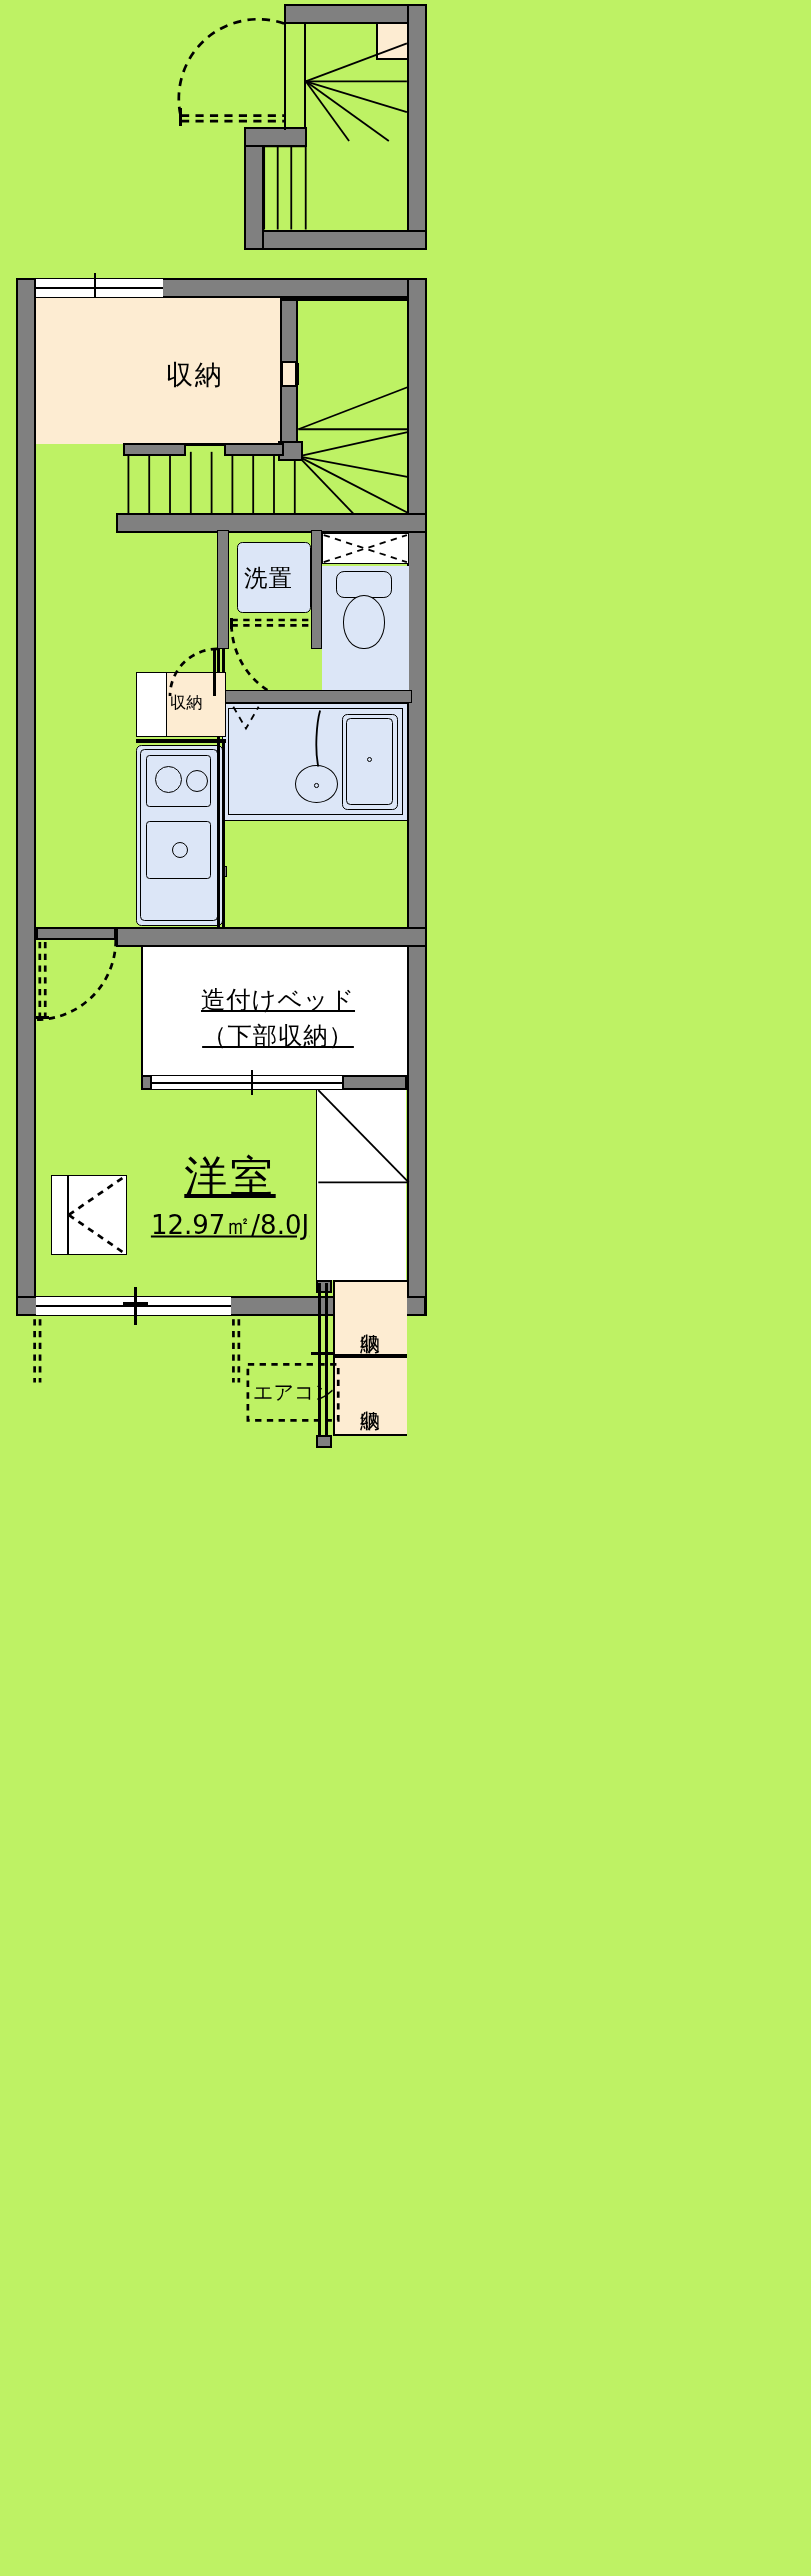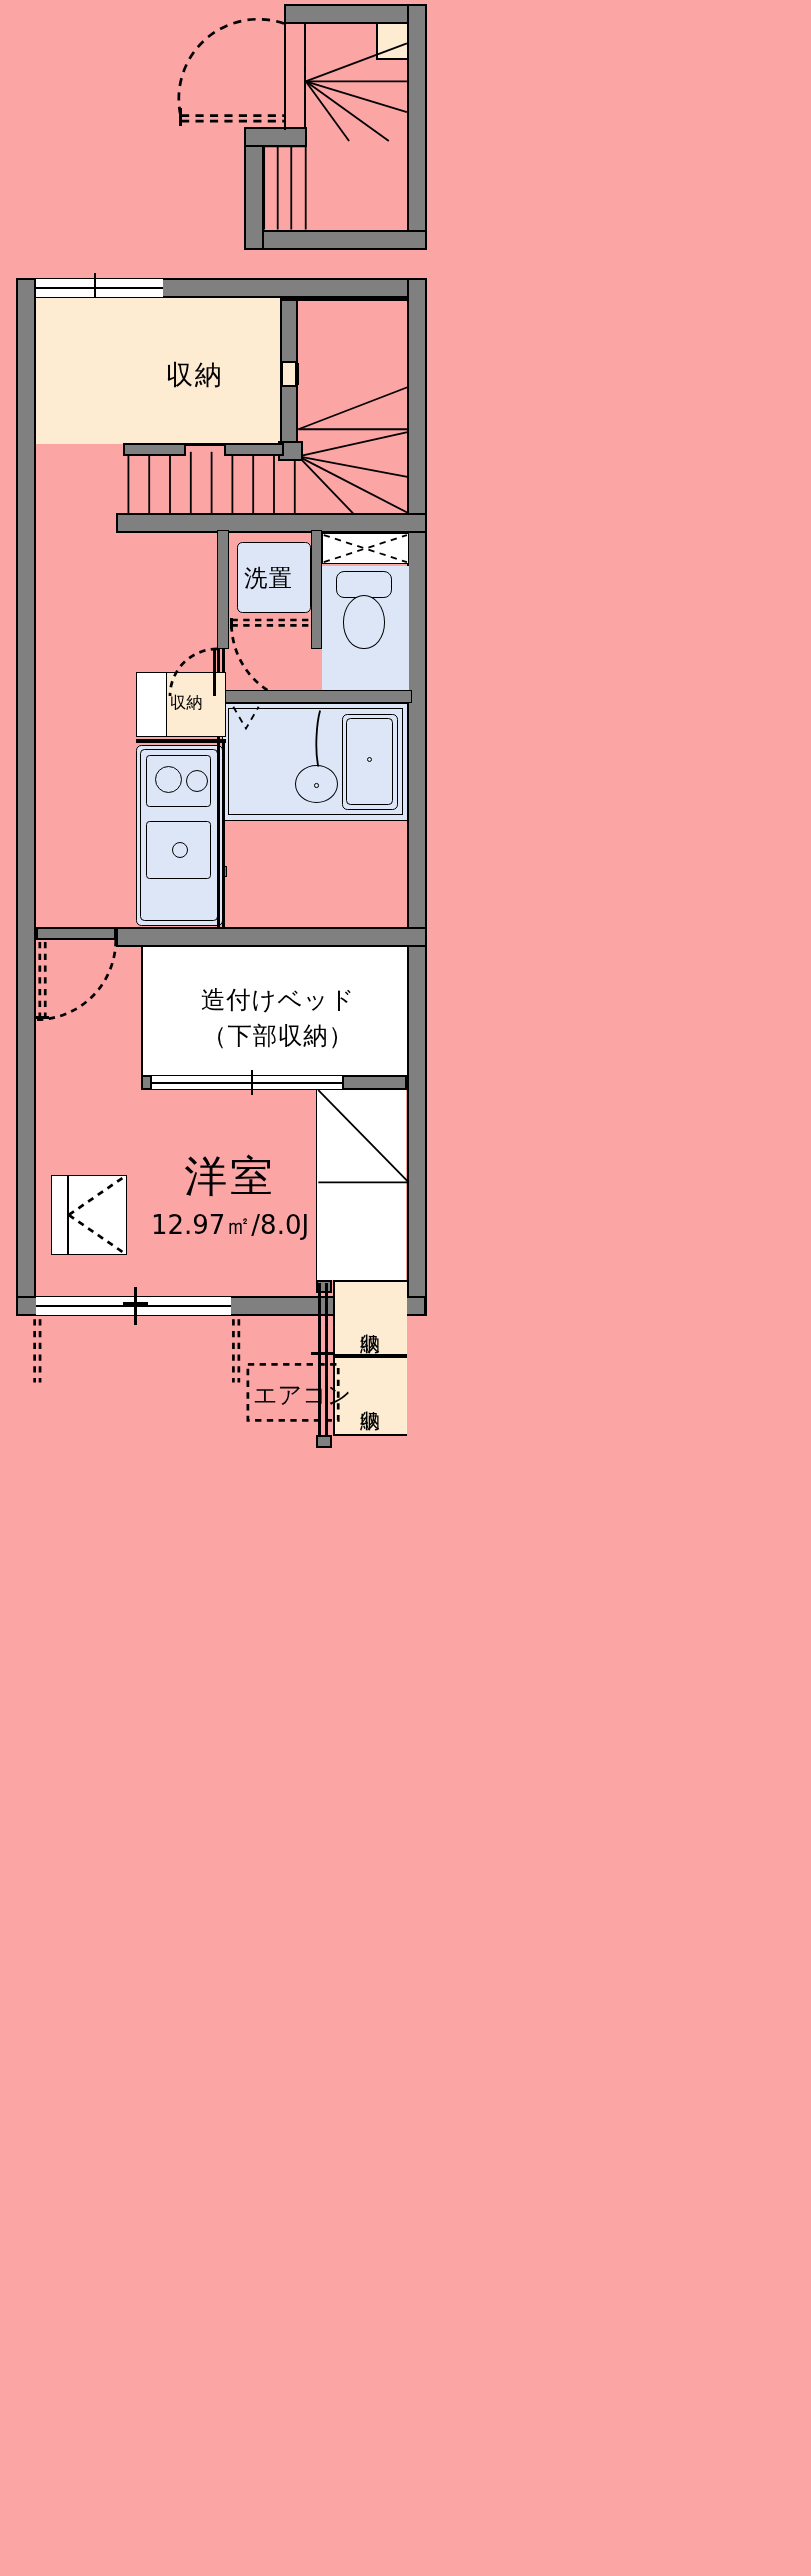--- a/index.html
+++ b/index.html
@@ -1,29 +1,29 @@
 <!DOCTYPE html>
 <html style="font-size:14.5px"><head>
 <meta charset="utf-8">
 <style>
   html,body{margin:0;padding:0;background:#ffffff;}
   body{font-family:"Liberation Sans","DejaVu Sans",sans-serif;}
-  #plan{position:relative;width:812px;height:2576px;background:#fca5a5;overflow:hidden;}
+  #plan{position:relative;width:812px;height:2576px;background:#bef264;overflow:hidden;}
   .abs{position:absolute;box-sizing:border-box;}
   
   .wall{background:#808080;border:2.7px solid #000;}
   .wall-thin{background:#808080;border:1.8px solid #000;}
   
   .line{background:#000;}
   .room-fill{background:#ffffff;}
   .fill-storage{background:#fdecd2;}
   .fill-water{background:#dce6f7;}
   .brd2{border:1.8px solid #000;}
   .lbl{position:absolute;color:#000;white-space:nowrap;font-family:"DejaVu Sans","Liberation Sans",sans-serif;}
-  .ctr{transform:translate(-50%,-50%);text-align:left;}
+  .ctr{transform:translate(-50%,-50%);text-align:left;text-decoration:underline;}
   svg{position:absolute;overflow:visible;}
   .dash{stroke:#000;stroke-dasharray:9 7;fill:none;}
   .dashs{stroke:#000;stroke-dasharray:7 6;fill:none;}
   .sl{stroke:#000;fill:none;}
 </style>
 </head>
 <body>
 
 <div id="plan">
 
@@ -228,21 +228,21 @@
     <span class="lbl ctr" style="left:370px;top:1124px;font-size:20px;line-height:1.05;writing-mode:vertical-rl;text-orientation:upright;">収納</span>
 
     <div class="abs line" style="left:318px;top:1012px;width:2.7px;height:154px;"></div>
     <div class="abs line" style="left:325px;top:1012px;width:2.7px;height:154px;"></div>
     <div class="abs line" style="left:311px;top:1081px;width:22px;height:2.7px;"></div>
     <div class="abs wall" style="left:316px;top:1164px;width:16.3px;height:12.7px;"></div>
 
     <svg style="left:0;top:0;width:812px;height:1265px;" viewBox="0 0 898 1400" width="812" height="1265">
       <rect class="dashs" stroke-width="3" x="274" y="1210" width="100" height="62"></rect>
     </svg>
-    <span class="lbl" style="left:253px;top:1108px;font-size:24px;letter-spacing:0px;">エアコン</span>
+    <span class="lbl" style="left:253px;top:1108px;font-size:20px;letter-spacing:0px;">エアコン</span>
 
     <div class="abs room-fill" style="left:36px;top:1025px;width:195px;height:20px;background:#fff;border-top:1.8px solid #000;border-bottom:1.8px solid #000;"></div>
     <div class="abs line" style="left:36px;top:1034px;width:195px;height:1.8px;"></div>
     <div class="abs line" style="left:134px;top:1016px;width:2.7px;height:38px;"></div>
     <div class="abs line" style="left:123px;top:1031px;width:25px;height:2.7px;"></div>
 
     <svg style="left:0;top:0;width:812px;height:1265px;" viewBox="0 0 898 1400" width="812" height="1265">
       <line class="dashs" stroke-width="3" x1="38" y1="1160" x2="38" y2="1230"></line>
       <line class="dashs" stroke-width="3" x1="44" y1="1160" x2="44" y2="1230"></line>
       <line class="dashs" stroke-width="3" x1="258" y1="1160" x2="258" y2="1230"></line>

